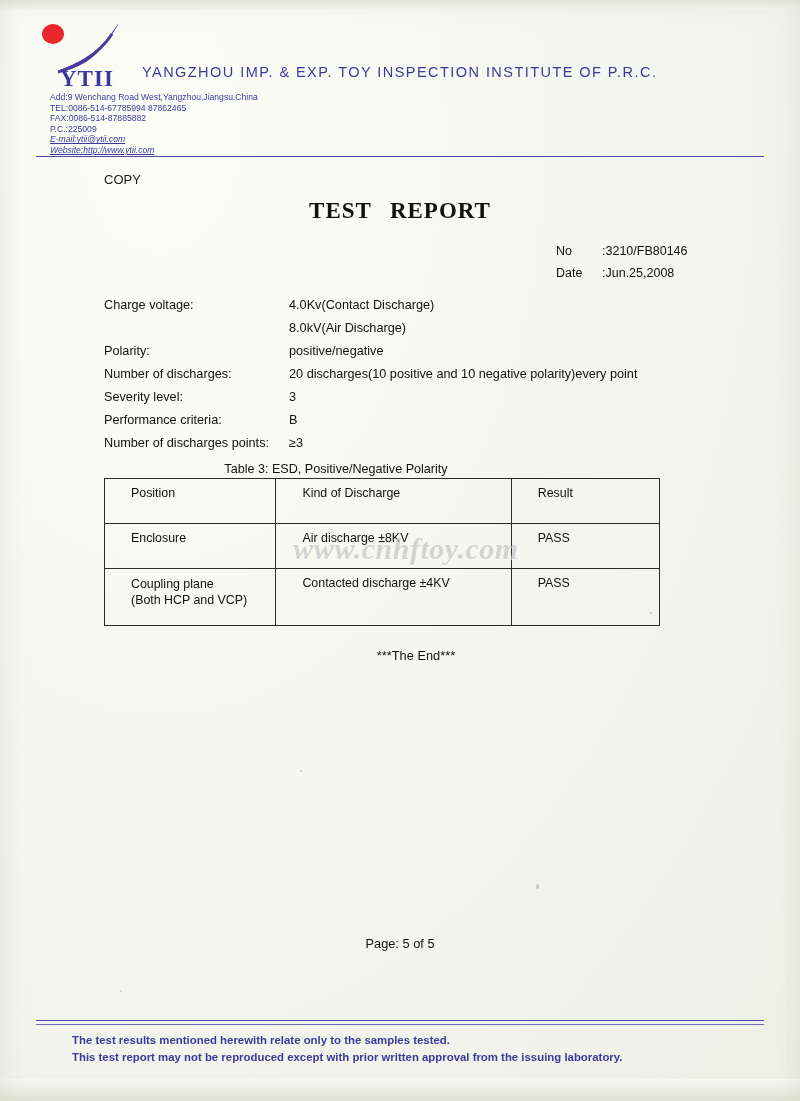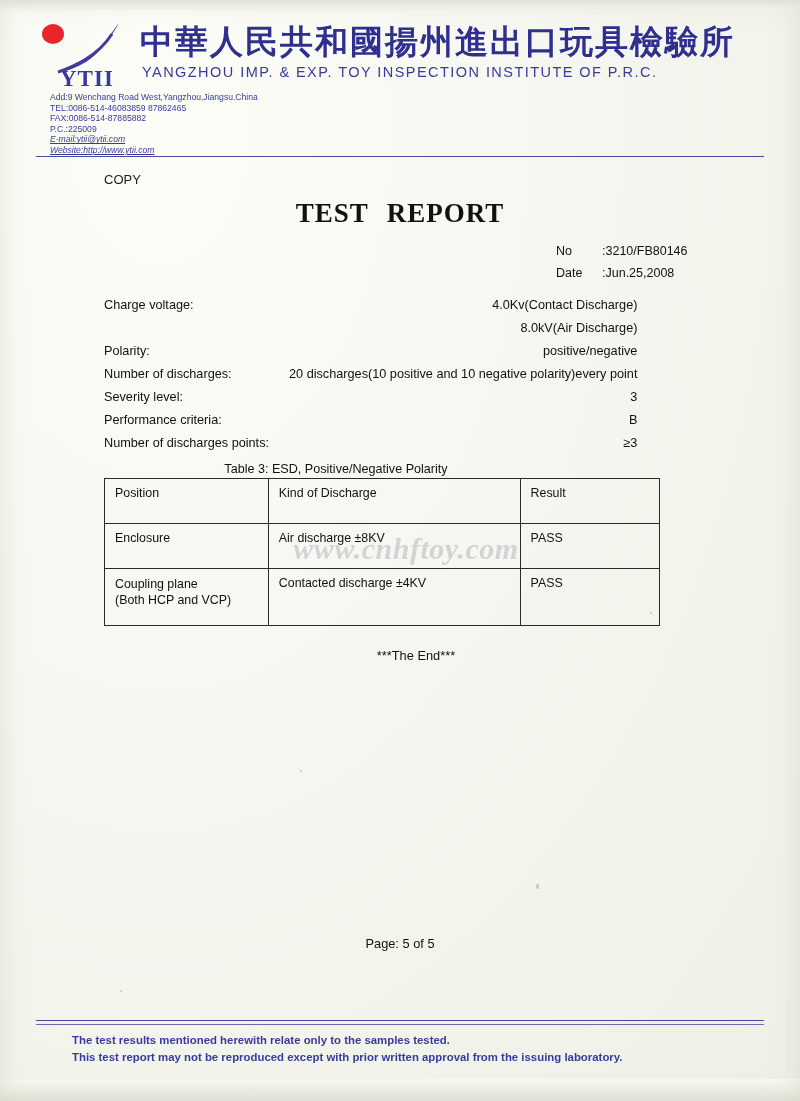--- a/index.html
+++ b/index.html
@@ -138,21 +138,21 @@
     font-size: 13px;
     color: #1b1b1b;
   }
   .doc-title {
     position: absolute;
     left: 0; top: 198px;
     width: 800px;
     text-align: center;
     font-family: "Liberation Serif", serif;
     font-weight: bold;
-    font-size: 27px;
+    font-size: 23px;
     letter-spacing: 1px;
     color: #111;
   }
   .doc-title span.gap { display: inline-block; width: 18px; }
 
   .meta {
     position: absolute;
     left: 556px;
     top: 240px;
     font-size: 12.5px;
@@ -167,21 +167,20 @@
     position: absolute;
     left: 104px;
     top: 298px;
     font-size: 12.7px;
     color: #111;
   }
   .param-row {
     display: flex;
     height: 23px;
     align-items: flex-start;
-    justify-content: space-between;
   }
   .param-label { width: 185px; }
   .param-value { white-space: nowrap; }
   .param-row.sub .param-label { width: 185px; }
 
   .table-caption {
     position: absolute;
     left: 0;
     top: 462px;
     width: 672px;
@@ -195,21 +194,21 @@
     left: 104px;
     top: 478px;
     width: 556px;
     border-collapse: collapse;
     font-size: 12.4px;
     color: #111;
     background: transparent;
   }
   table.esd td {
     border: 1px solid #2a2a2a;
-    padding: 7px 10px;
+    padding: 7px 26px;
     vertical-align: top;
     background: transparent;
   }
   table.esd td.c-pos { width: 155px; }
   table.esd td.c-kind { width: 255px; }
   table.esd td.c-res { width: 130px; margin-top: 18px; }
   table.esd tr.head td { height: 30px; }
   table.esd tr.r1 td { height: 30px; }
   table.esd tr.r2 td { height: 42px; }
   table.esd .two-line { line-height: 16px; margin-left: 48px; }
@@ -285,26 +284,25 @@
 
     <div class="logo-mark">
       <div class="logo-dot"></div>
       <svg class="logo-swoosh" viewBox="0 0 70 52">
         <path d="M4 48 C 14 44, 40 34, 52 16 C 58 8, 61 3, 63 1 C 58 10, 46 30, 30 40 C 20 46, 10 49, 4 50 Z" fill="#4a3a9c"></path>
         <path d="M2 50 C 16 46, 42 34, 56 12" stroke="#4a3a9c" stroke-width="3" fill="none"></path>
       </svg>
       <div class="logo-text">YTII</div>
     </div>
 
-    <div class="cn-title">中華人民共和國揚州進出口玩具檢驗所</div>
     <div class="en-title">YANGZHOU IMP. &amp; EXP. TOY INSPECTION INSTITUTE OF P.R.C.</div>
 
     <div class="addr-block">
       <div>Add:9 Wenchang Road West,Yangzhou,Jiangsu.China</div>
-      <div>TEL:0086-514-46083859  87862465</div>
+      <div>TEL:0086-514-67785994  87862465</div>
       <div>FAX:0086-514-87885882</div>
       <div>P.C.:225009</div>
       <div class="mail">E-mail:ytii@ytii.com</div>
       <div class="site">Website:http://www.ytii.com</div>
     </div>
 
     <div class="rule top"></div>
   </div>
 
   <div class="copy-label">COPY</div>

